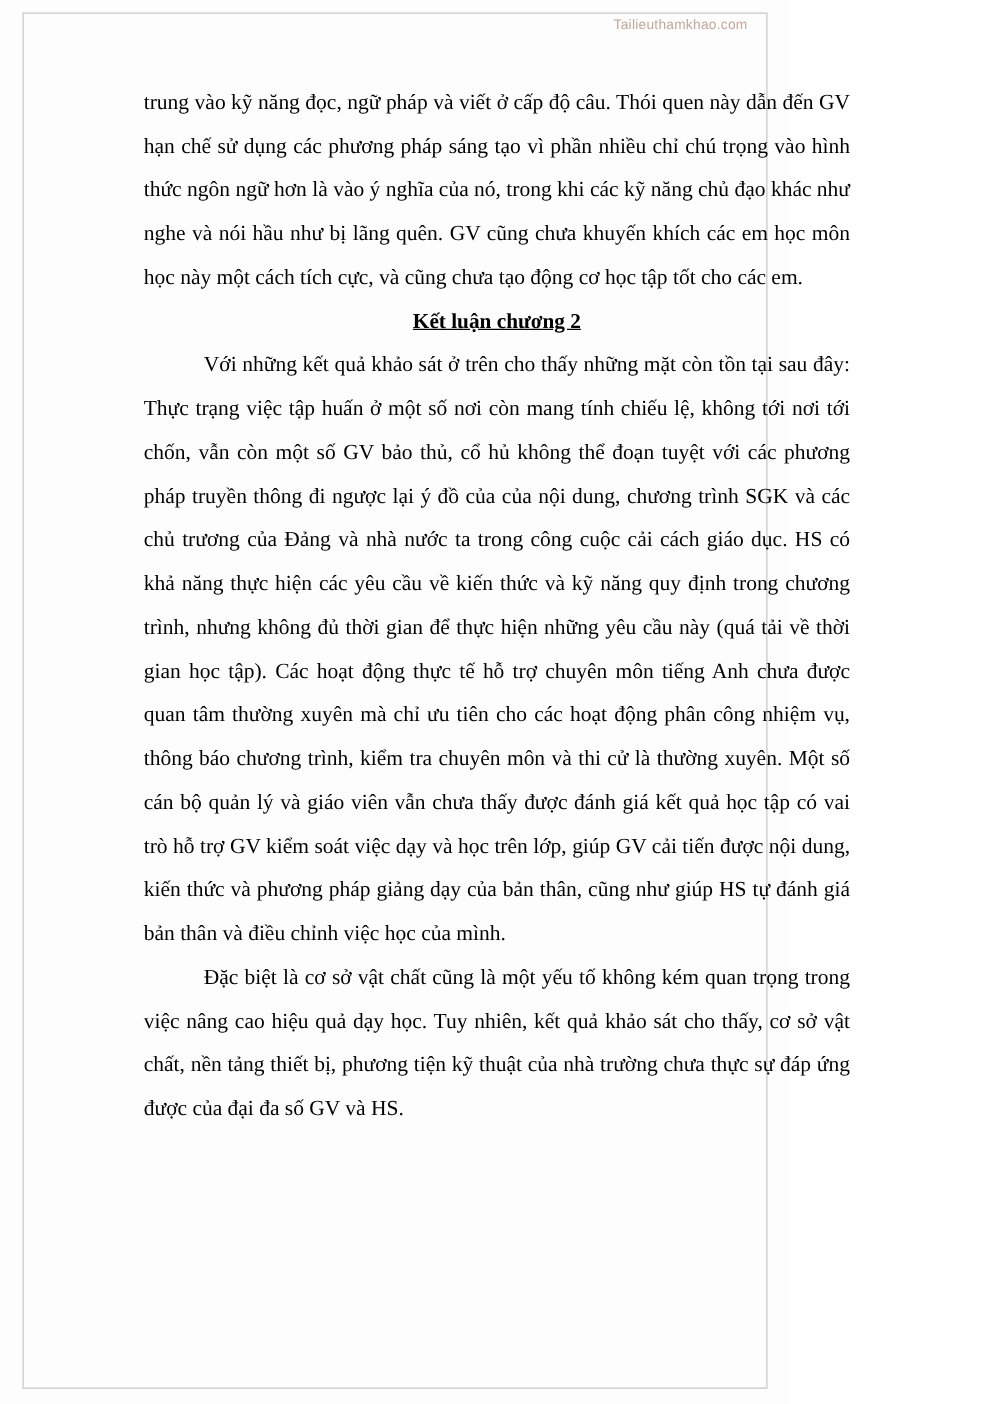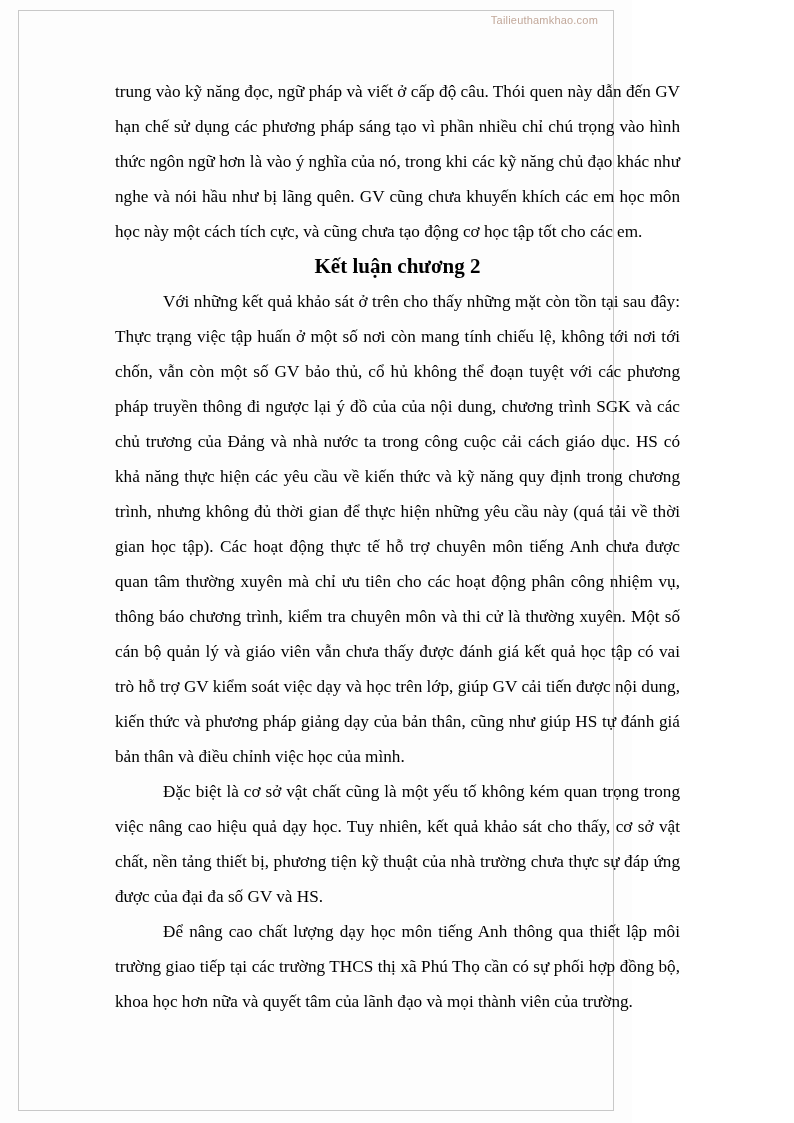--- a/index.html
+++ b/index.html
@@ -36,39 +36,40 @@
     top: 14px;
     right: 34px;
     font-family: "Liberation Sans", sans-serif;
     font-size: 11px;
     color: #c2a89a;
     letter-spacing: 0.2px;
   }
   .content {
     position: absolute;
     left: 115px;
-    top: 74px;
+    top: 64px;
     width: 565px;
   }
   p {
     margin: 0;
     font-size: 17.2px;
     line-height: 35px;
     text-align: justify;
     text-justify: inter-word;
   }
   p.indent {
     text-indent: 48px;
   }
   .section-heading {
     text-align: center;
     font-weight: bold;
-    font-size: 21px;
+    font-size: 17px;
     line-height: 35px;
     margin: 0;
+    text-decoration: underline;
   }
   .footer {
     position: absolute;
     left: 115px;
     right: 100px;
     top: 995px;
     display: flex;
     align-items: baseline;
     justify-content: space-between;
     font-size: 15.5px;
@@ -93,16 +94,15 @@
 <div class="page">
   <div class="page-border"></div>
 
   <div class="watermark">Tailieuthamkhao.com</div>
 
   <div class="content">
     <p>trung vào kỹ năng đọc, ngữ pháp và viết ở cấp độ câu. Thói quen này dẫn đến GV hạn chế sử dụng các phương pháp sáng tạo vì phần nhiều chỉ chú trọng vào hình thức ngôn ngữ hơn là vào ý nghĩa của nó, trong khi các kỹ năng chủ đạo khác như nghe và nói hầu như bị lãng quên. GV cũng chưa khuyến khích các em học môn học này một cách tích cực, và cũng chưa tạo động cơ học tập tốt cho các em.</p>
     <div class="section-heading">Kết luận chương 2</div>
     <p class="indent">Với những kết quả khảo sát ở trên cho thấy những mặt còn tồn tại sau đây: Thực trạng việc tập huấn ở một số nơi còn mang tính chiếu lệ, không tới nơi tới chốn, vẫn còn một số GV bảo thủ, cổ hủ không thể đoạn tuyệt với các phương pháp truyền thông đi ngược lại ý đồ của của nội dung, chương trình SGK và các chủ trương của Đảng và nhà nước ta trong công cuộc cải cách giáo dục. HS có khả năng thực hiện các yêu cầu về kiến thức và kỹ năng quy định trong chương trình, nhưng không đủ thời gian để thực hiện những yêu cầu này (quá tải về thời gian học tập). Các hoạt động thực tế hỗ trợ chuyên môn tiếng Anh chưa được quan tâm thường xuyên mà chỉ ưu tiên cho các hoạt động phân công nhiệm vụ, thông báo chương trình, kiểm tra chuyên môn và thi cử là thường xuyên. Một số cán bộ quản lý và giáo viên vẫn chưa thấy được đánh giá kết quả học tập có vai trò hỗ trợ GV kiểm soát việc dạy và học trên lớp, giúp GV cải tiến được nội dung, kiến thức và phương pháp giảng dạy của bản thân, cũng như giúp HS tự đánh giá bản thân và điều chỉnh việc học của mình.</p>
     <p class="indent">Đặc biệt là cơ sở vật chất cũng là một yếu tố không kém quan trọng trong việc nâng cao hiệu quả dạy học. Tuy nhiên, kết quả khảo sát cho thấy, cơ sở vật chất, nền tảng thiết bị, phương tiện kỹ thuật của nhà trường chưa thực sự đáp ứng được của đại đa số GV và HS.</p>
-    <p class="indent">Để nâng cao chất lượng dạy học môn tiếng Anh thông qua thiết lập môi trường giao tiếp tại các trường THCS thị xã Phú Thọ cần có sự phối hợp đồng bộ, khoa học hơn nữa và quyết tâm của lãnh đạo và mọi thành viên của trường.</p>
   </div>
 
 </div>
 
 </body></html>

